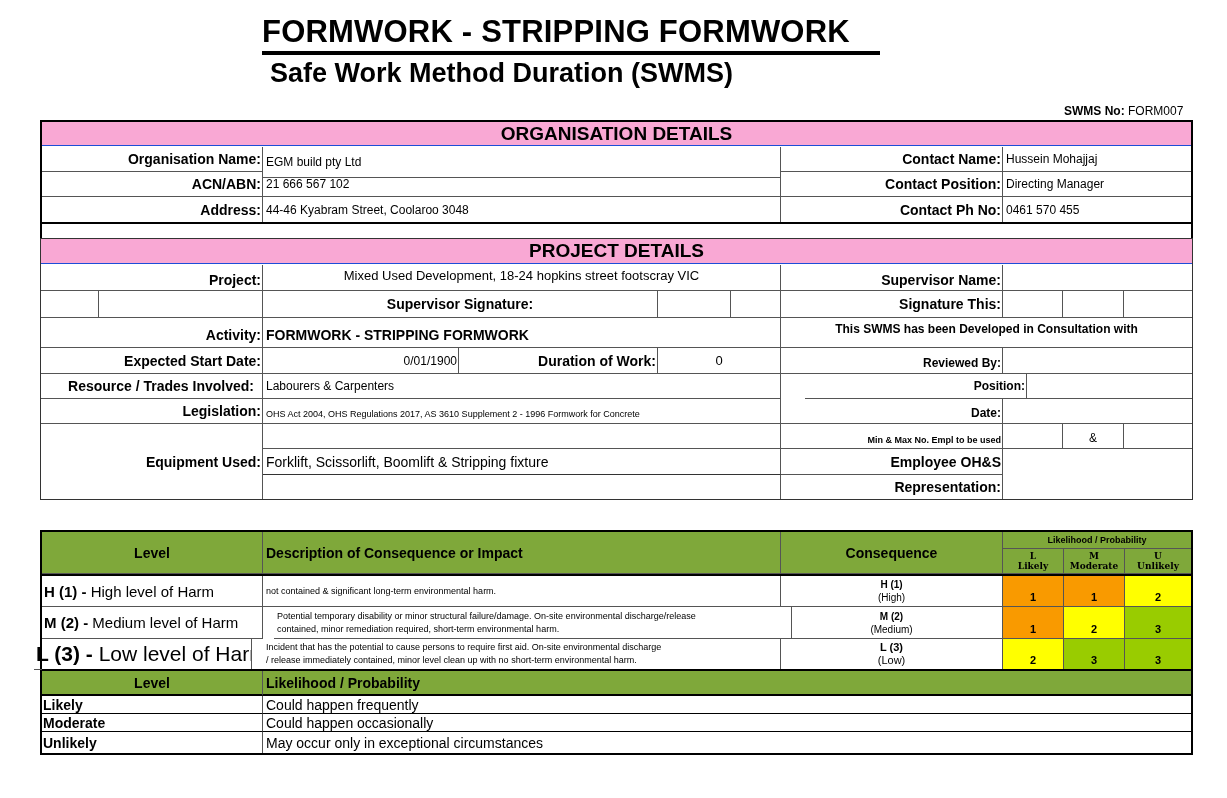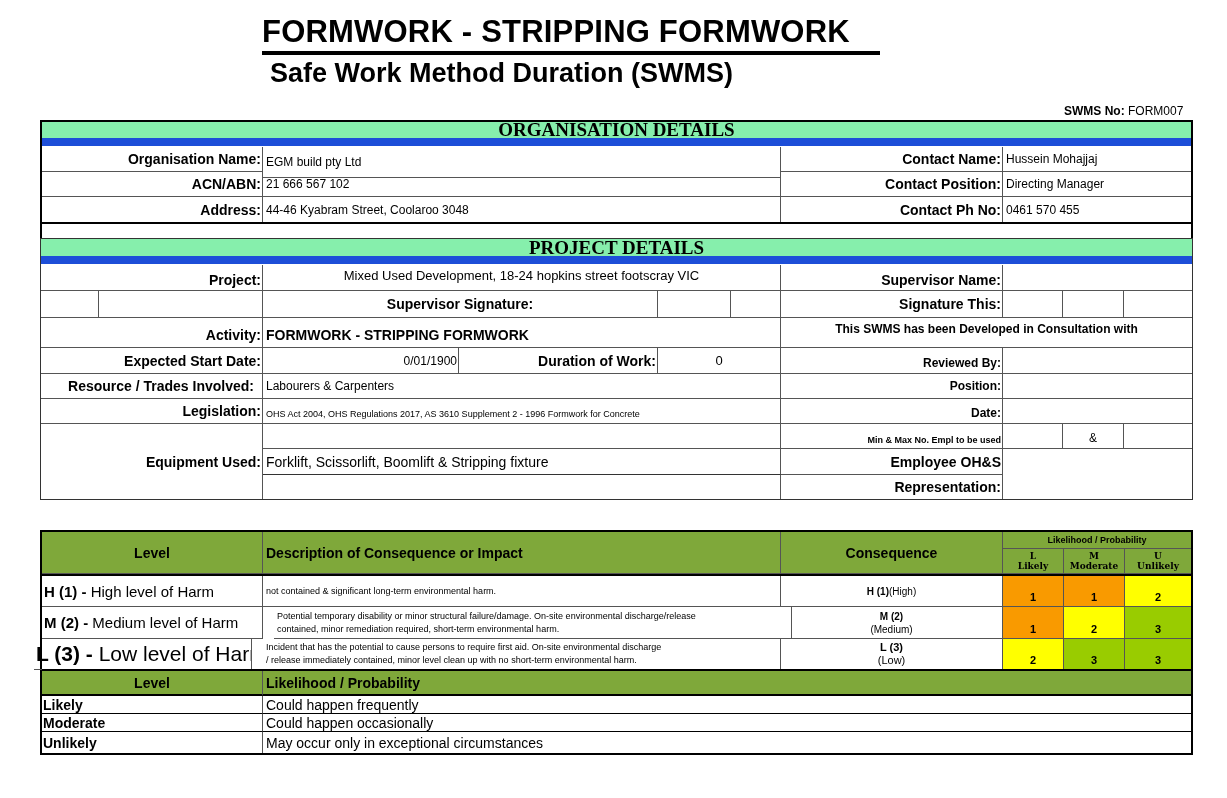--- a/index.html
+++ b/index.html
@@ -8,21 +8,21 @@
   .title1 { left: 262px; top: 14px; font-size: 31px; font-weight: bold; letter-spacing: 0.2px; }
   .title-rule { left: 262px; top: 51px; width: 618px; height: 4px; background: #000; }
   .title2 { left: 270px; top: 58px; font-size: 27px; font-weight: bold; }
   .swmsno { left: 1064px; top: 104px; font-size: 12px; }
   .swmsno b { font-weight: bold; }
   .box { position: absolute; border: 2px solid #000; }
   .cell { position: absolute; border-right: 1px solid #555; border-bottom: 1px solid #555; display: flex; align-items: center; font-size: 12px; overflow: hidden; white-space: nowrap; }
   .lbl { justify-content: flex-end; font-weight: bold; font-size: 14px; padding-right: 1px; }
   .val { padding-left: 3px; }
   .green { background: #7fa83a; }
-  .hdr { position: absolute; background: #86efac; font-weight: bold; font-size: 19px; display: flex; align-items: center; justify-content: center; border-bottom: 8px solid #1d4ed8; font-family: Liberation Serif, serif; }
+  .hdr { position: absolute; background: #f9a8d4; font-weight: bold; font-size: 19px; display: flex; align-items: center; justify-content: center; border-bottom: 1px solid #1d4ed8; }
   .hline { position: absolute; height: 1px; background: #555; }
   .bold { font-weight: bold; }
   .center { justify-content: center; }
   .orange { background: #f99a00; }
   .yellow { background: #ffff00; }
   .lgreen { background: #99cc00; }
   .serif { font-family: "DejaVu Serif", serif; }
 </style>
 </head>
 <body>
@@ -73,21 +73,21 @@
 
 <div class="cell lbl" style="left:41px;top:348px;width:222px;height:26px;">Expected Start Date:</div>
 <div class="cell" style="left:263px;top:348px;width:196px;height:26px;justify-content:flex-end;padding-right:1px;font-size:12px;">0/01/1900</div>
 <div class="cell lbl" style="left:459px;top:348px;width:199px;height:26px;">Duration of Work:</div>
 <div class="cell center" style="left:658px;top:348px;width:123px;height:26px;font-size:13px;">0</div>
 <div class="cell lbl" style="left:781px;top:348px;width:222px;height:26px;font-size:12px;align-items:flex-end;padding-bottom:3px;">Reviewed By:</div>
 <div class="cell" style="left:1003px;top:348px;width:189px;height:26px;border-right:none;"></div>
 
 <div class="cell lbl" style="left:41px;top:374px;width:222px;height:25px;padding-right:8px;">Resource / Trades Involved:</div>
 <div class="cell val" style="left:263px;top:374px;width:518px;height:25px;">Labourers &amp; Carpenters</div>
-<div class="cell lbl" style="left:781px;top:374px;width:222px;height:25px;font-size:12px;">Position:</div>
+<div class="cell lbl" style="left:805px;top:374px;width:222px;height:25px;font-size:12px;">Position:</div>
 <div class="cell" style="left:1003px;top:374px;width:189px;height:25px;border-right:none;"></div>
 
 <div class="cell lbl" style="left:41px;top:399px;width:222px;height:25px;">Legislation:</div>
 <div class="cell val" style="left:263px;top:399px;width:518px;height:25px;font-size:9px;align-items:flex-end;padding-bottom:4px;">OHS Act 2004, OHS Regulations 2017, AS 3610 Supplement 2 - 1996 Formwork for Concrete</div>
 <div class="cell lbl" style="left:781px;top:399px;width:222px;height:25px;font-size:12px;align-items:flex-end;padding-bottom:3px;">Date:</div>
 <div class="cell" style="left:1003px;top:399px;width:189px;height:25px;border-right:none;"></div>
 
 <div class="cell lbl" style="left:41px;top:424px;width:222px;height:75px;border-bottom:none;">Equipment Used:</div>
 <div class="cell" style="left:263px;top:424px;width:518px;height:25px;"></div>
 <div class="cell val" style="left:263px;top:449px;width:518px;height:26px;font-size:14px;border-bottom-color:#333;">Forklift, Scissorlift, Boomlift &amp; Stripping fixture</div>
@@ -116,21 +116,21 @@
 <div class="cell center bold green serif" style="left:1125px;top:549px;width:66px;height:25px;font-size:9px;flex-direction:column;line-height:10px;border-right:none;">
     <span>U</span>
     <span>Unlikely</span>
   </div>
 <div class="hline" style="left:42px;top:574px;width:1149px;height:2px;background:#000;"></div>
 
 <div class="cell" style="left:42px;top:576px;width:221px;height:31px;font-size:15px;padding-left:2px;"><b>H (1) -</b>&nbsp;<span>High level of Harm</span></div>
 <div class="cell" style="left:263px;top:576px;width:518px;height:31px;font-size:9px;flex-direction:column;align-items:flex-start;justify-content:center;padding-left:3px;line-height:13px;">
     <span>not contained &amp; significant long-term environmental harm.</span>
   </div>
-<div class="cell center" style="left:781px;top:576px;width:222px;height:31px;font-size:10px;line-height:13px;">
+<div class="cell center" style="left:781px;top:576px;width:222px;height:31px;font-size:10px;flex-direction:column;line-height:13px;">
     <b>H (1)</b>
     <span>(High)</span>
   </div>
 <div class="cell center bold orange" style="left:1003px;top:576px;width:61px;height:31px;font-size:11px;align-items:flex-end;padding-bottom:3px;">1</div>
 <div class="cell center bold orange" style="left:1064px;top:576px;width:61px;height:31px;font-size:11px;align-items:flex-end;padding-bottom:3px;">1</div>
 <div class="cell center bold yellow" style="left:1125px;top:576px;width:66px;height:31px;font-size:11px;align-items:flex-end;padding-bottom:3px;border-right:none;">2</div>
 
 <div class="cell" style="left:42px;top:607px;width:221px;height:32px;font-size:15px;padding-left:2px;"><b>M (2) -</b>&nbsp;<span>Medium level of Harm</span></div>
 <div class="cell" style="left:263px;top:607px;width:518px;height:32px;font-size:9px;flex-direction:column;align-items:flex-start;justify-content:center;padding-left:3px;line-height:13px;margin-left:11px;">
     <span>Potential temporary disability or minor structural failure/damage. On-site environmental discharge/release</span>

